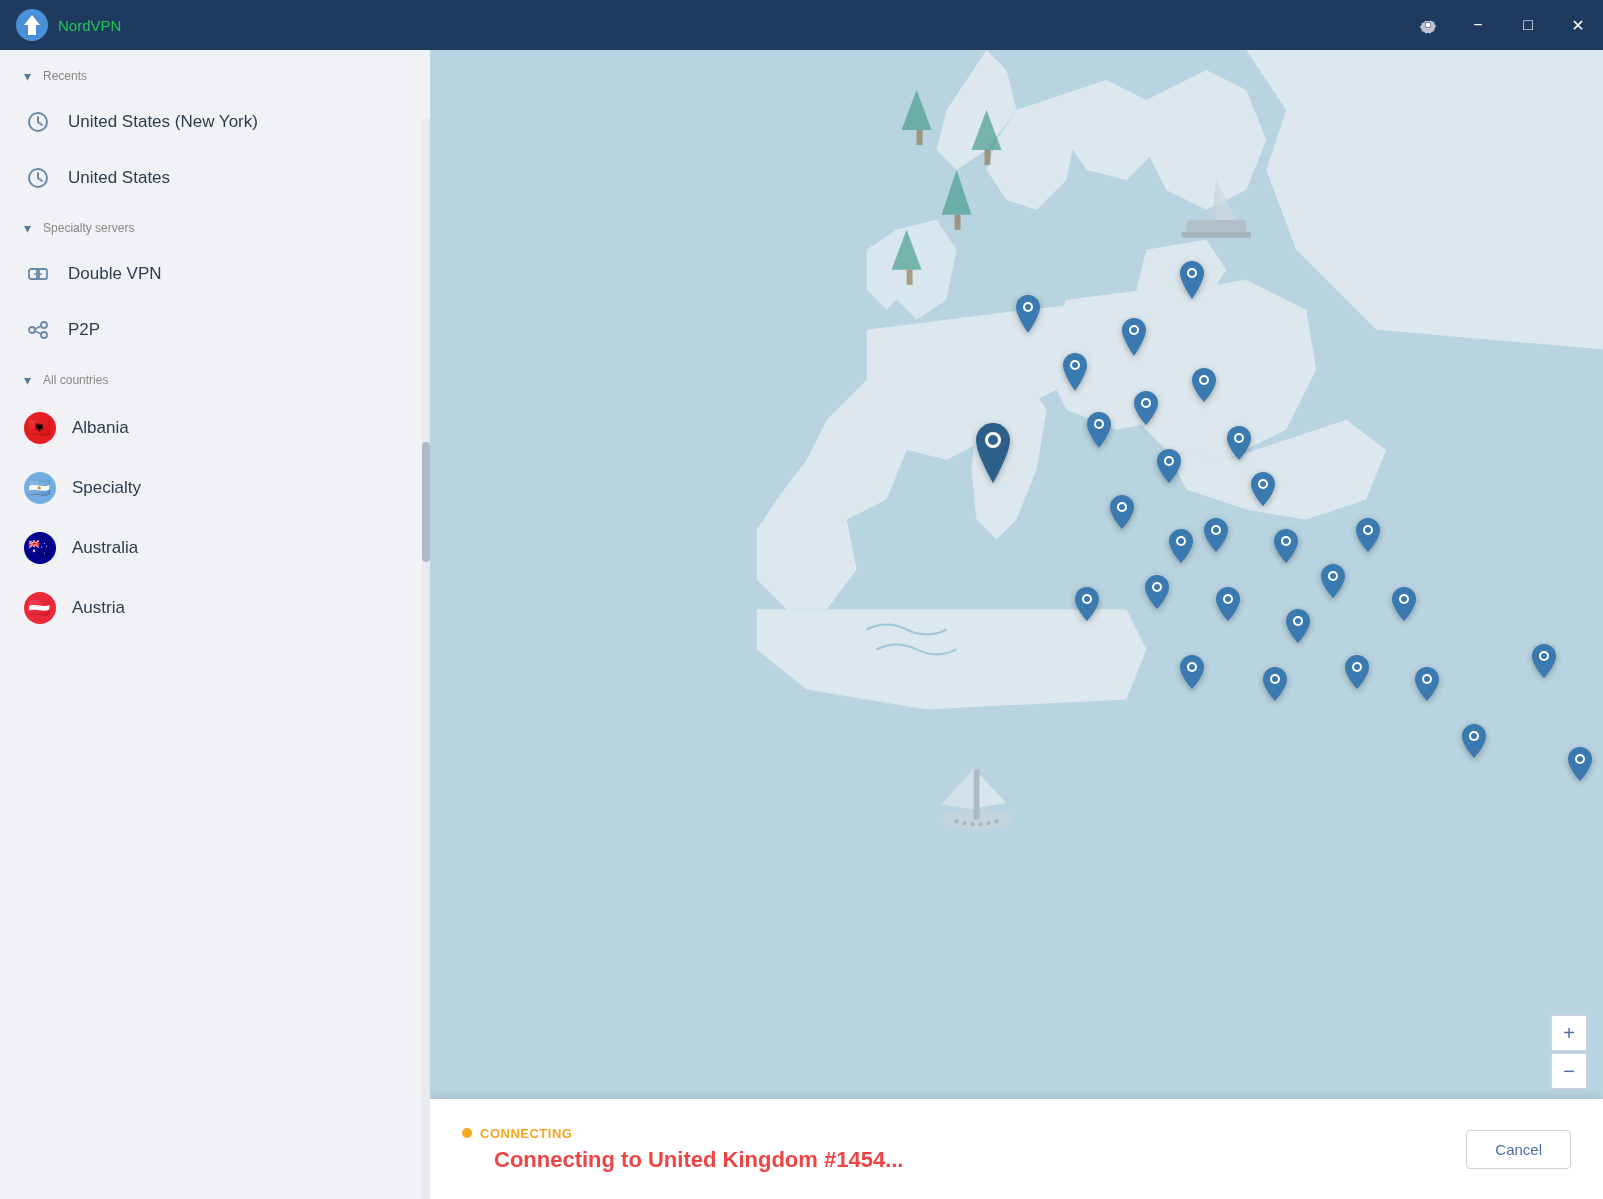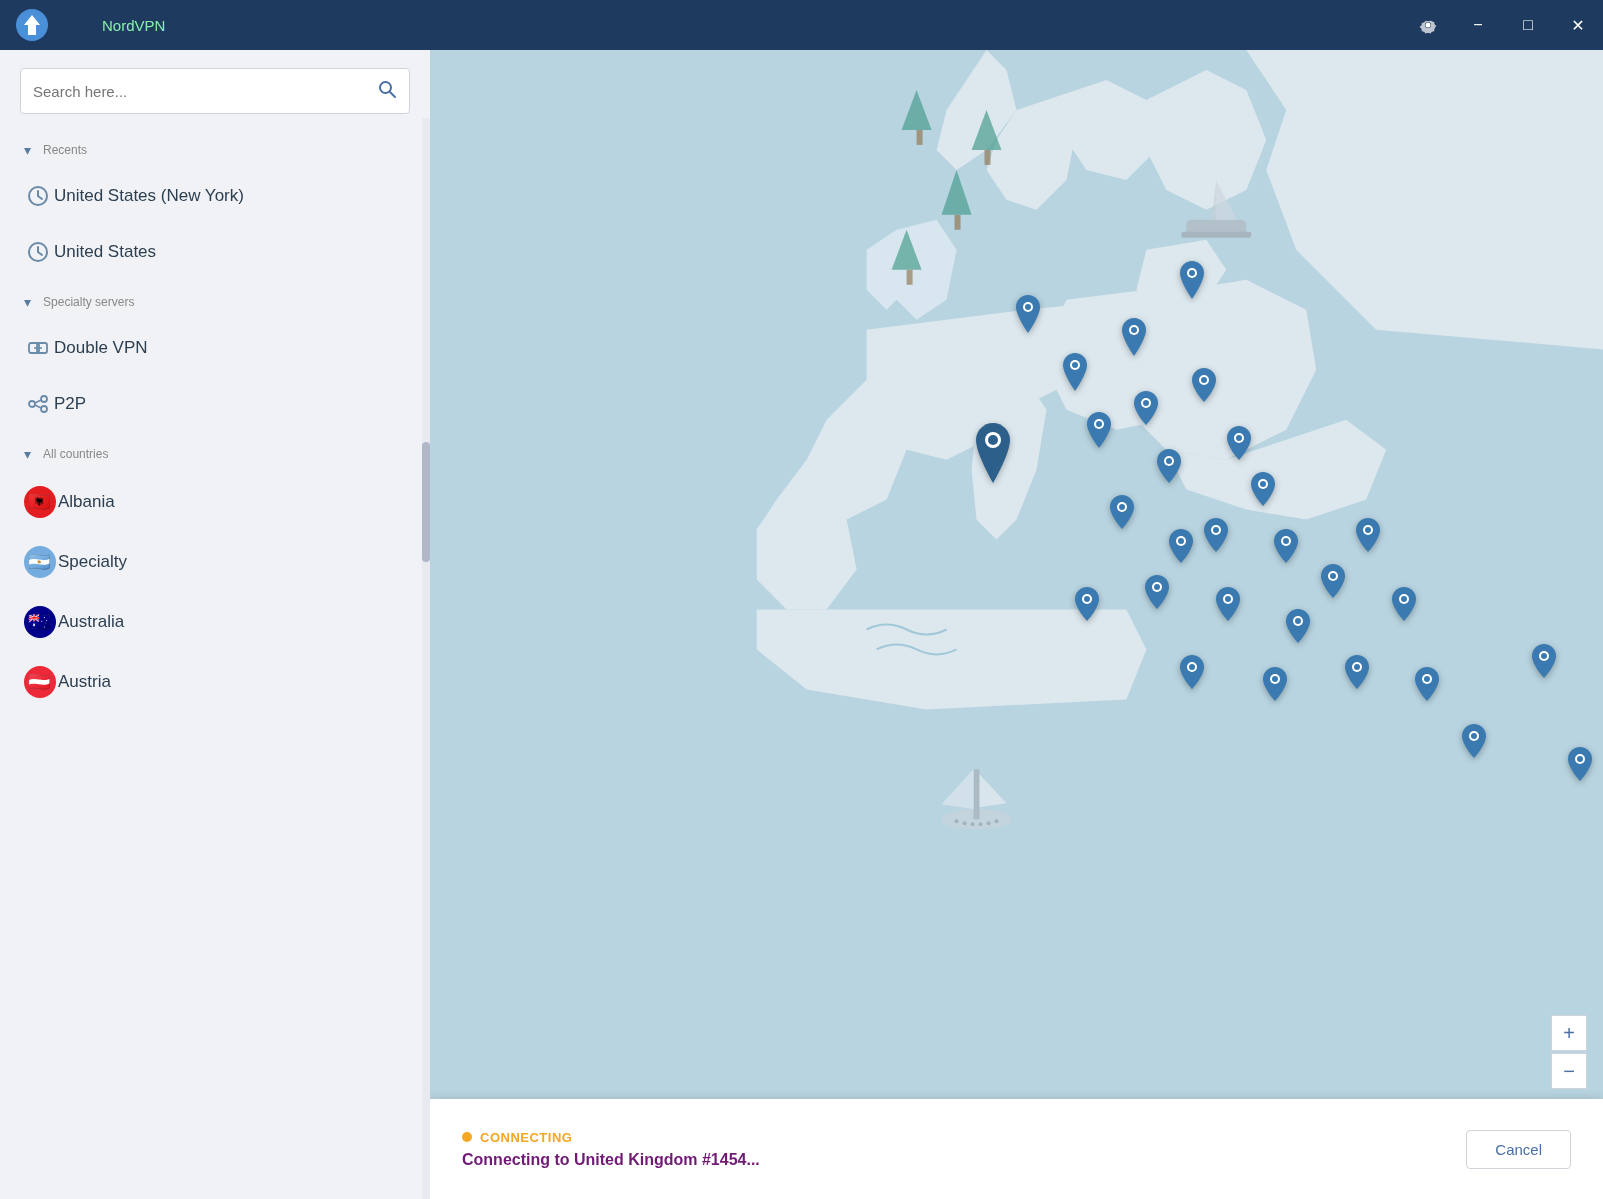--- a/index.html
+++ b/index.html
@@ -18,24 +18,23 @@
     .titlebar-logo {
       display: flex;
       align-items: center;
       gap: 10px;
     }
     .logo-icon {
       width: 32px;
       height: 32px;
     }
     .titlebar-title {
-      color: #86efac;
+      color: #22c55e;
       font-size: 15px;
       font-weight: 400;
-      margin-left: 44px;
     }
     .titlebar-controls {
       position: absolute;
       right: 0;
       top: 0;
       height: 100%;
       display: flex;
       align-items: center;
     }
     .titlebar-btn {
@@ -139,21 +138,21 @@
       color: #888;
       font-size: 12px;
       font-weight: 500;
     }
 
     
     .list-item {
       display: flex;
       align-items: center;
       padding: 14px 24px;
-      gap: 2px;
+      gap: 16px;
       cursor: pointer;
       background: transparent;
       transition: background 0.15s;
     }
 
     .item-icon {
       width: 28px;
       height: 28px;
       display: flex;
       align-items: center;
@@ -245,23 +244,24 @@
       border-radius: 50%;
       background: #f5a623;
     }
     .status-text {
       color: #f5a623;
       font-size: 13px;
       font-weight: 700;
       letter-spacing: 0.5px;
     }
     .status-description {
-      font-size: 16px;
+      font-size: 22px;
       font-weight: 700;
-      color: #701a75;
+      color: #ef4444;
+      margin-left: 32px;
     }
     .cancel-btn {
       background: white;
       border: 1.5px solid #d0d4da;
       border-radius: 4px;
       padding: 10px 28px;
       font-size: 15px;
       color: #4a6fa5;
       cursor: pointer;
       font-weight: 400;
@@ -325,31 +325,20 @@
     <button class="titlebar-btn close">
       <span>✕</span>
     </button>
   </div>
 </div>
 
 <div class="app-container">
 
   <div class="sidebar">
 
-    <div class="search-container">
-      <div class="search-input-wrapper">
-        <input class="search-input" type="text" placeholder="Search here..." style="">
-        <button class="search-icon-btn">
-          <svg width="20" height="20" viewBox="0 0 20 20" fill="#4a6fa5">
-            <circle cx="8.5" cy="8.5" r="5.5" stroke="#4a6fa5" stroke-width="2" fill="none"></circle>
-            <line x1="13" y1="13" x2="18" y2="18" stroke="#4a6fa5" stroke-width="2" stroke-linecap="round"></line>
-          </svg>
-        </button>
-      </div>
-    </div>
 
     <div class="server-list">
 
       <div class="section-header">
         <span class="chevron">▾</span>
         <span class="label">Recents</span>
       </div>
 
       <div class="list-item">
         <div class="item-icon">

